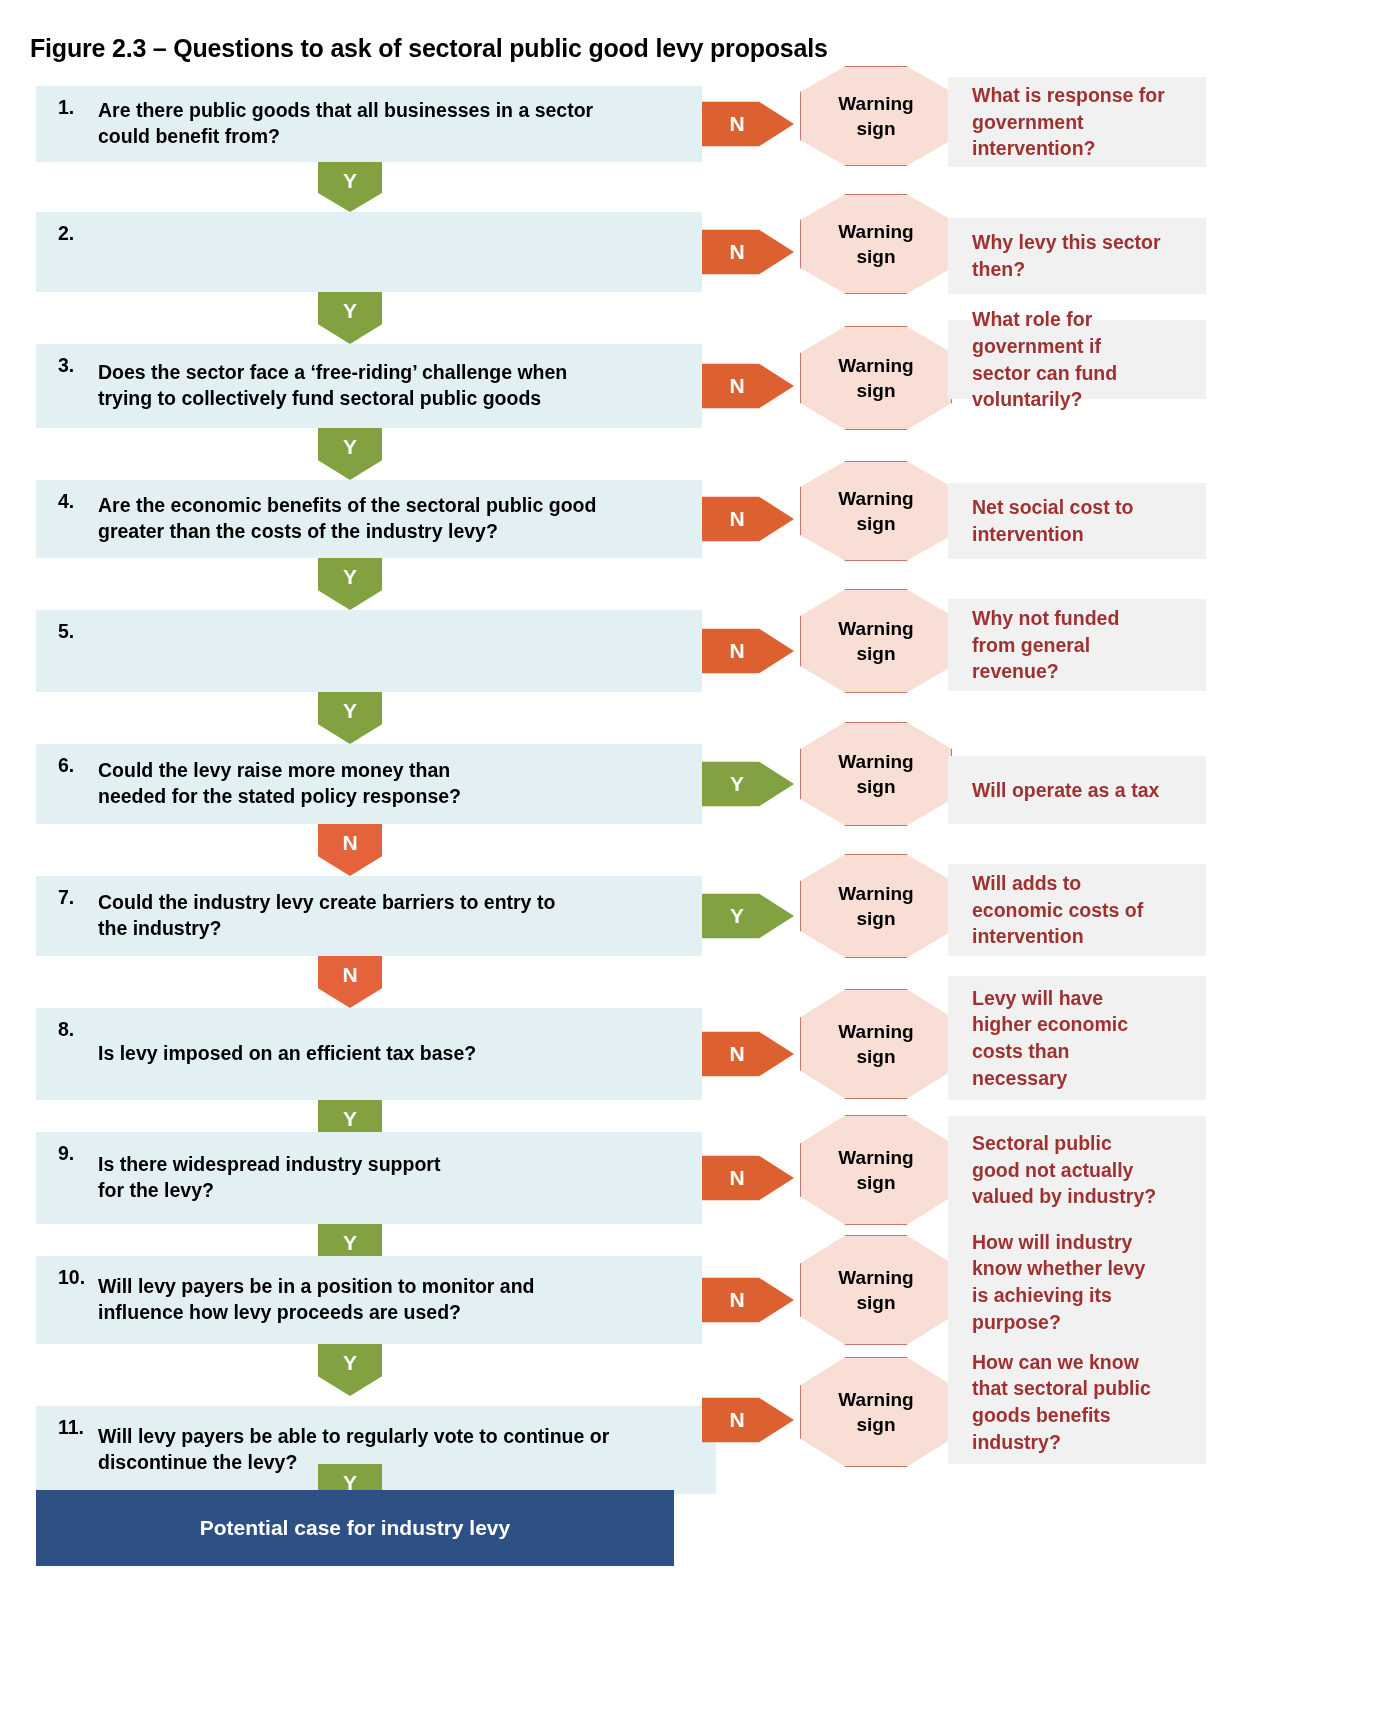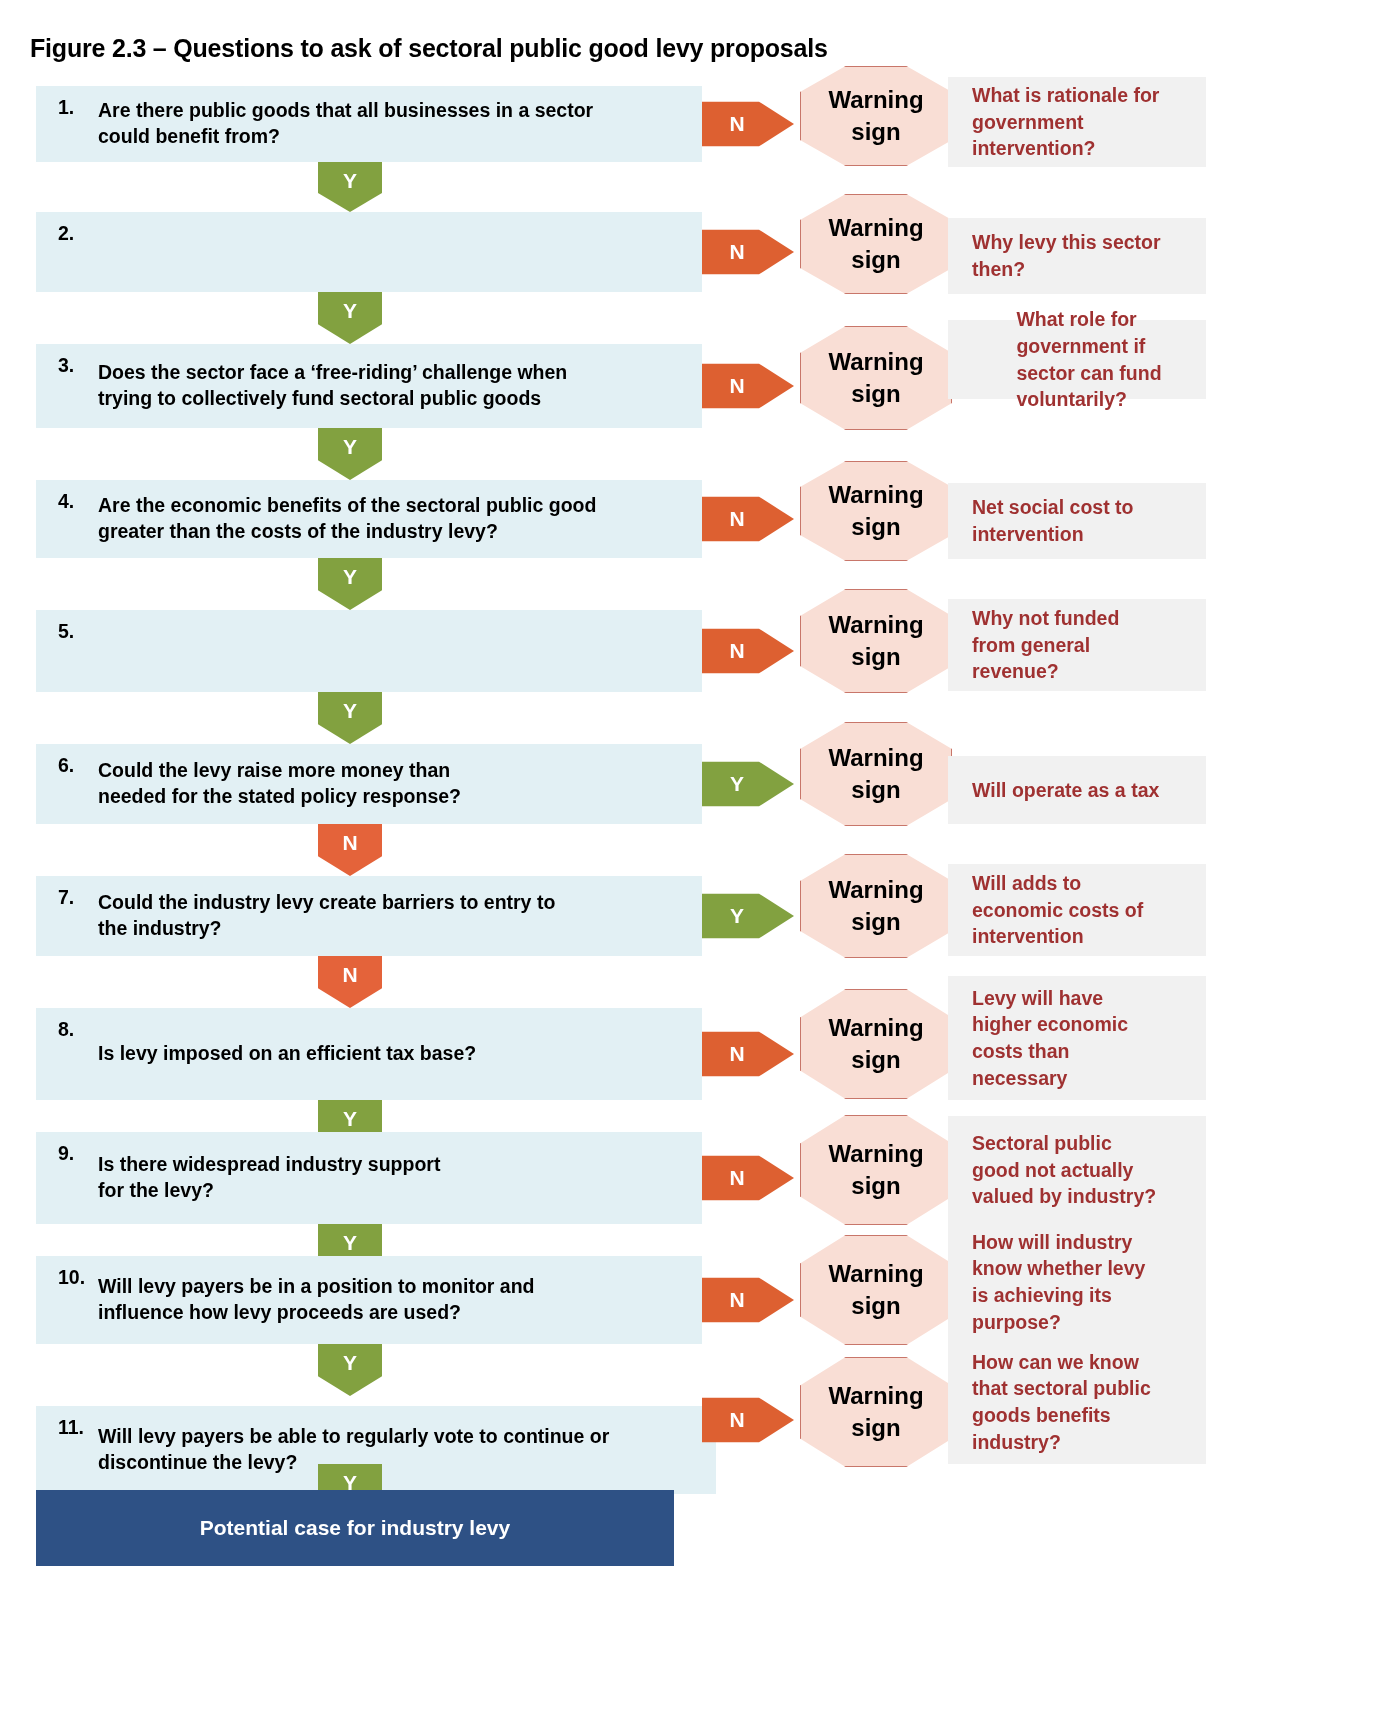--- a/index.html
+++ b/index.html
@@ -104,21 +104,21 @@
     background: #f9ded5;
     border: 1.4px solid #c8766a;
     clip-path: polygon(30% 0, 70% 0, 100% 26%, 100% 74%, 70% 100%, 30% 100%, 0 74%, 0 26%);
     display: flex;
     flex-direction: column;
     align-items: center;
     justify-content: center;
     box-sizing: border-box;
   }
   .octagon .ol {
-    font-size: 24px;
+    font-size: 19px;
     font-weight: bold;
     color: #000;
     line-height: 1.32;
     text-align: right;
   }
 
   
   .cons {
     position: absolute;
     background: #f1f1f1;
@@ -185,21 +185,21 @@
 could benefit from?</div>
         </div>
         <div class="harrow n" style="left: 702px; top: 7px;">
           <span>N</span>
         </div>
         <div class="octagon" style="left: 800px; width: 152px; height: 100px; top: -20px;">
           <div class="ol">Warning</div>
           <div class="ol">sign</div>
         </div>
         <div class="cons" style="left: 948px; width: 258px; height: 90px; top: -9px;">
-          <div class="ct">What is rationale for
+          <div class="ct">What is response for
 government
 intervention?</div>
         </div>
         <div class="varrow y" style="left: 318px; top: 76px; height: 50px;">
           <span>Y</span>
         </div>
       </div>
       <div class="row" style="position: absolute; top: 0px; left: 0px; width: 1376px; height: 0px;">
         <div class="qbox" style="top: 126px; left: 36px; width: 666px; height: 80px;">
           <div class="qnum">2.</div>
@@ -225,21 +225,21 @@
           <div class="qtext">Does the sector face a ‘free-riding’ challenge when
 trying to collectively fund sectoral public goods</div>
         </div>
         <div class="harrow n" style="left: 702px; top: 269px;">
           <span>N</span>
         </div>
         <div class="octagon" style="left: 800px; width: 152px; height: 104px; top: 240px;">
           <div class="ol">Warning</div>
           <div class="ol">sign</div>
         </div>
-        <div class="cons" style="left: 948px; width: 258px; height: 79px; top: 234px; justify-content: center;">
+        <div class="cons" style="left: 948px; width: 258px; height: 79px; top: 234px;">
           <div class="ct">What role for
 government if
 sector can fund
 voluntarily?</div>
         </div>
         <div class="varrow y" style="left: 318px; top: 342px; height: 52px;">
           <span>Y</span>
         </div>
       </div>
       <div class="row" style="position: absolute; top: 0px; left: 0px; width: 1376px; height: 0px;">

